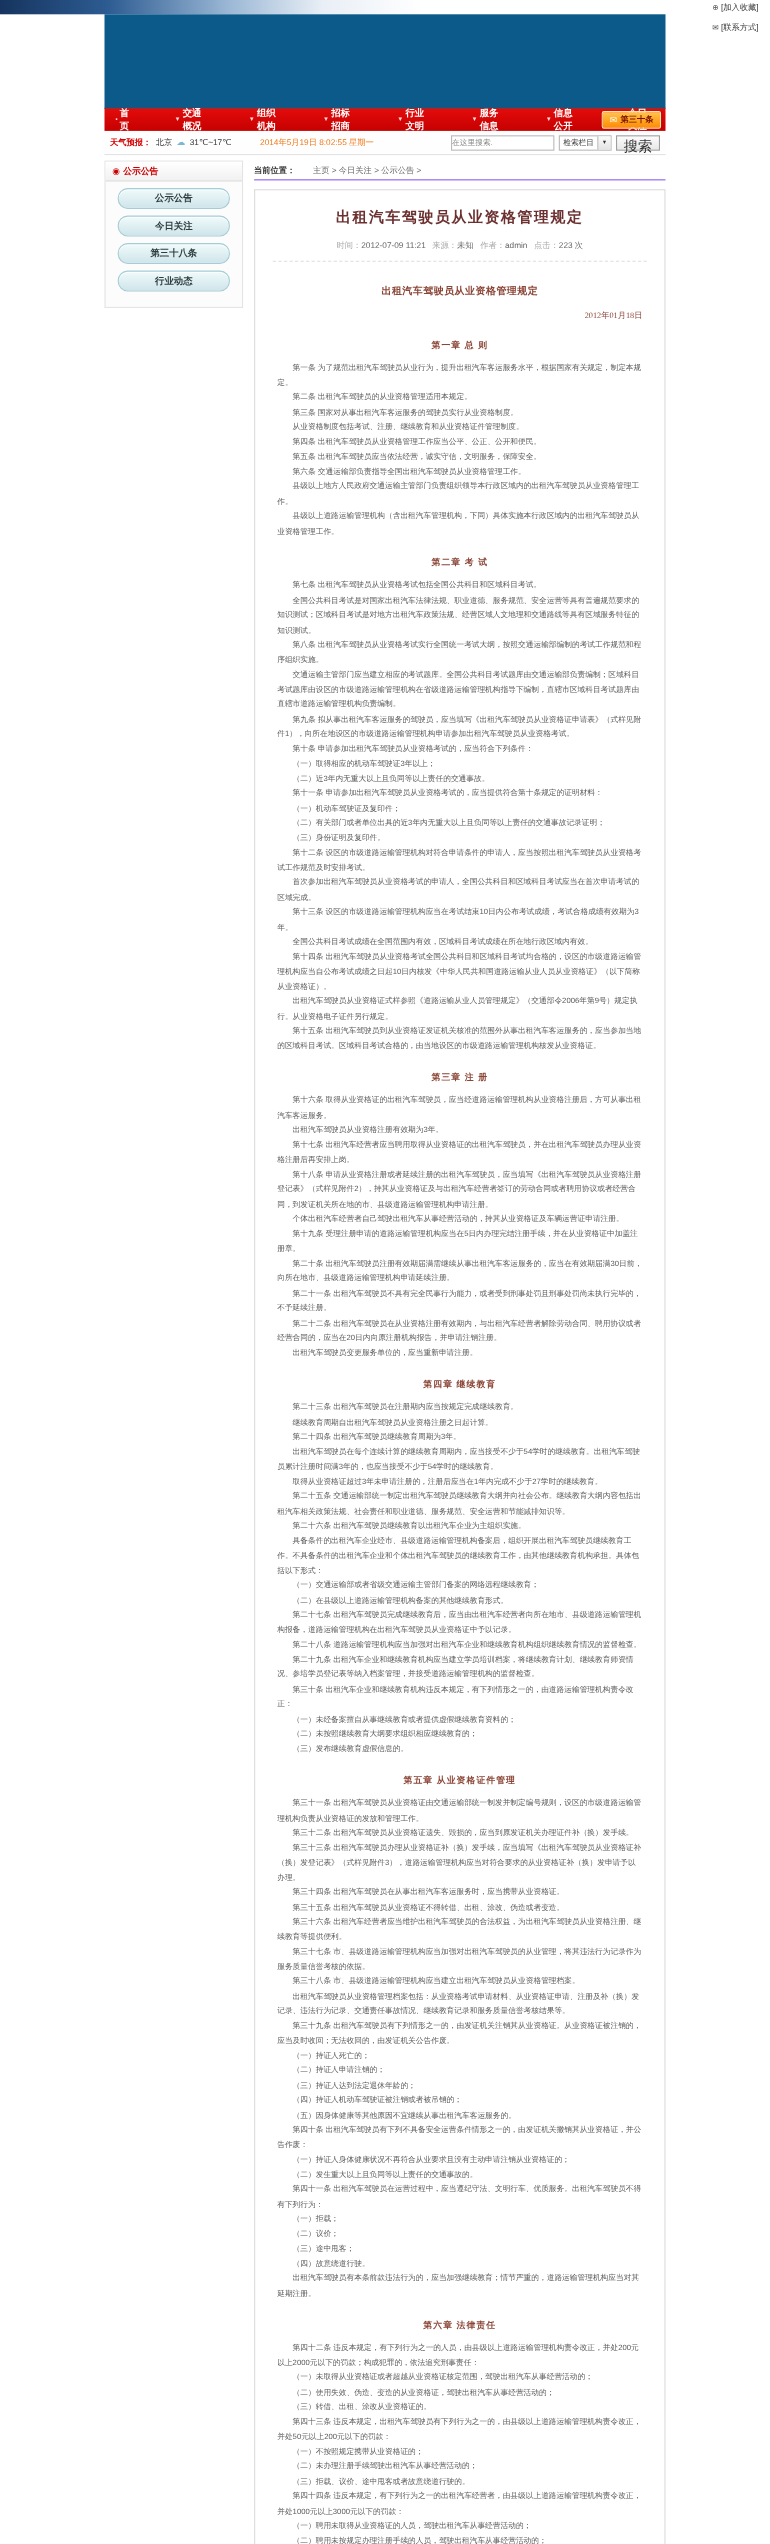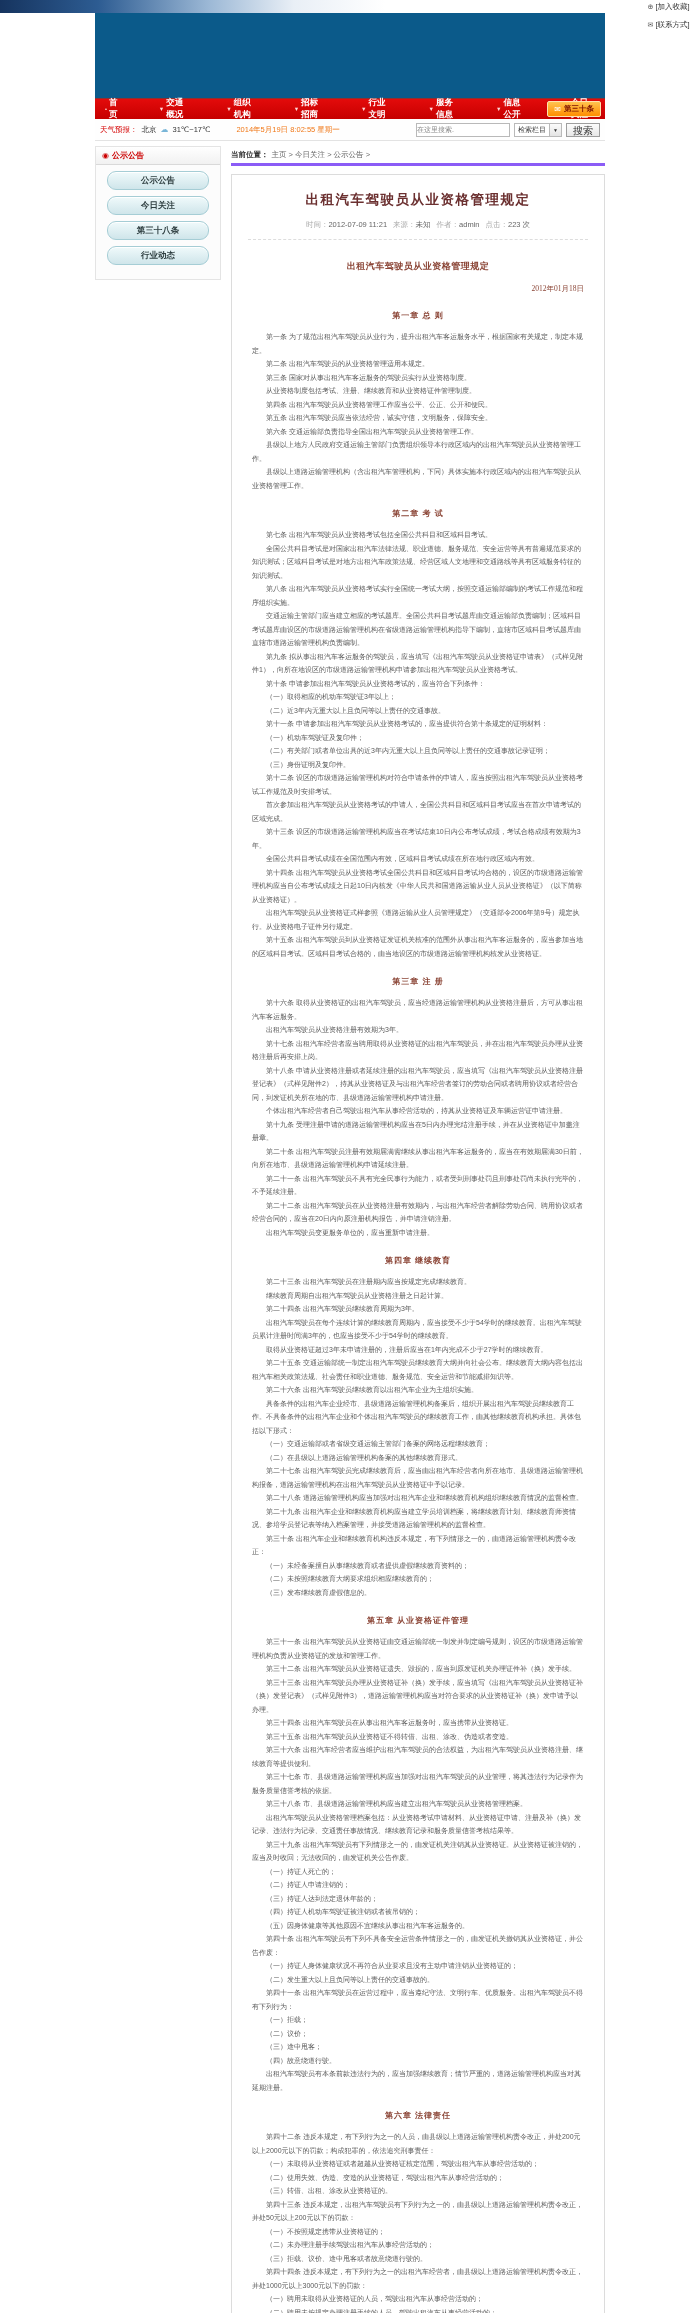--- a/index.html
+++ b/index.html
@@ -19,41 +19,41 @@
   .nav ul{list-style:none;margin:0;padding:0;display:flex;align-items:center;height:100%;gap:20px;}
   .nav li{color:#fff;font-weight:bold;font-size:8.5px;display:flex;align-items:center;gap:2px;padding:0 8px;height:100%;cursor:pointer;}
   .nav .marker{font-size:5.5px;color:#ffd9d9;}
   .mailbox{position:absolute;right:4px;top:2px;height:14px;background:linear-gradient(180deg,#ffc34f 0%,#ff8d00 100%);
     border:1px solid #ffe2ae;border-radius:2px;display:flex;align-items:center;gap:3px;padding:0 6px;
     color:#7a1000;font-size:7.5px;font-weight:bold;cursor:pointer;box-shadow:0 0 1px #a00;}
   .mailbox .env{color:#fff;font-size:8px;}
   
   .weather{height:21px;display:flex;align-items:center;font-size:7.5px;color:#333;border-bottom:1px solid #e3e3e3;
     background:#fefefe;padding:0 5px;gap:4px;}
-  .w-label{color:#d40000;font-weight:normal;}
+  .w-label{color:#d40000;font-weight:bold;}
   .cloud{color:#79b6d8;font-size:8px;}
   .w-date{color:#f07818;margin-left:22px;}
   .w-spacer{flex:1;}
   .s-input{width:92px;height:12px;border:1px solid #b9b9b9;font-size:7px;color:#888;padding:0 0;background:#fff;}
   .s-sel{height:12px;border:1px solid #b9b9b9;background:#fff;display:flex;align-items:center;font-size:7px;color:#444;padding-left:3px;cursor:pointer;}
   .s-sel .arrowbox{width:11px;height:12px;margin-left:3px;border-left:1px solid #b9b9b9;background:linear-gradient(#fbfbfb,#e4e4e4);
     display:flex;align-items:center;justify-content:center;font-size:5px;color:#333;}
-  .s-btn{height:14px;border:1px solid #9e9e9e;background:linear-gradient(#fcfcfc,#e8e8e8);font-size:10px;color:#333;
+  .s-btn{height:14px;border:1px solid #9e9e9e;background:linear-gradient(#fcfcfc,#e8e8e8);font-size:13px;color:#333;
     padding:0 6px;cursor:pointer;font-family:Liberation Mono, monospace;}
   
   .main{display:flex;gap:10px;padding-top:5px;align-items:flex-start;}
   .sidebar{width:124px;border:1px solid #e4e4e4;background:#fcfcfc;padding-bottom:14px;}
   .side-head{display:flex;align-items:center;gap:3px;height:17px;padding:0 6px;color:#cc0000;font-weight:bold;font-size:8px;
     border-bottom:1px solid #d9d9d9;background:linear-gradient(#ffffff,#f1f1f1);}
   .side-ico{color:#cc0000;font-size:8px;}
   .side-btn{width:100px;height:17px;margin:6px auto 0;border:1px solid #a5cdd5;border-radius:9px;
     background:linear-gradient(180deg,#f0fafb 0%,#cfe5ea 100%);display:flex;align-items:center;justify-content:center;
     font-size:8.5px;font-weight:bold;color:#2e3e40;cursor:pointer;box-shadow:inset 0 1px 0 #fff;}
   .content{flex:1;min-width:0;}
-  .crumb{height:17px;display:flex;align-items:center;font-size:7.5px;color:#666;border-bottom:3px solid #8b5cf6;gap:3px;cursor:pointer;}
+  .crumb{height:17px;display:flex;align-items:center;font-size:7.5px;color:#666;border-bottom:1px solid #8b5cf6;gap:16px;cursor:pointer;}
   .crumb b{color:#333;font-weight:bold;}
   
   .article{border:1px solid #dcdcdc;background:#fff;margin-top:8px;padding:16px 10px 12px;}
   .a-title{text-align:center;font-family:"Liberation Serif","DejaVu Serif",serif;font-size:13.5px;font-weight:bold;
     color:#6b3030;letter-spacing:1.5px;}
   .a-meta{text-align:center;font-size:7.5px;color:#aaa;margin:11px 6px 0;padding-bottom:9px;border-bottom:1px dashed #ddd;}
   .a-meta .seg{margin:0 3px;text-align:right;}
   .a-meta .v{color:#666;}
   .a-body{padding:0 10px;}
   .a-sub{text-align:center;font-weight:bold;font-size:9px;color:#8b4536;margin-top:20px;letter-spacing:.5px;}

